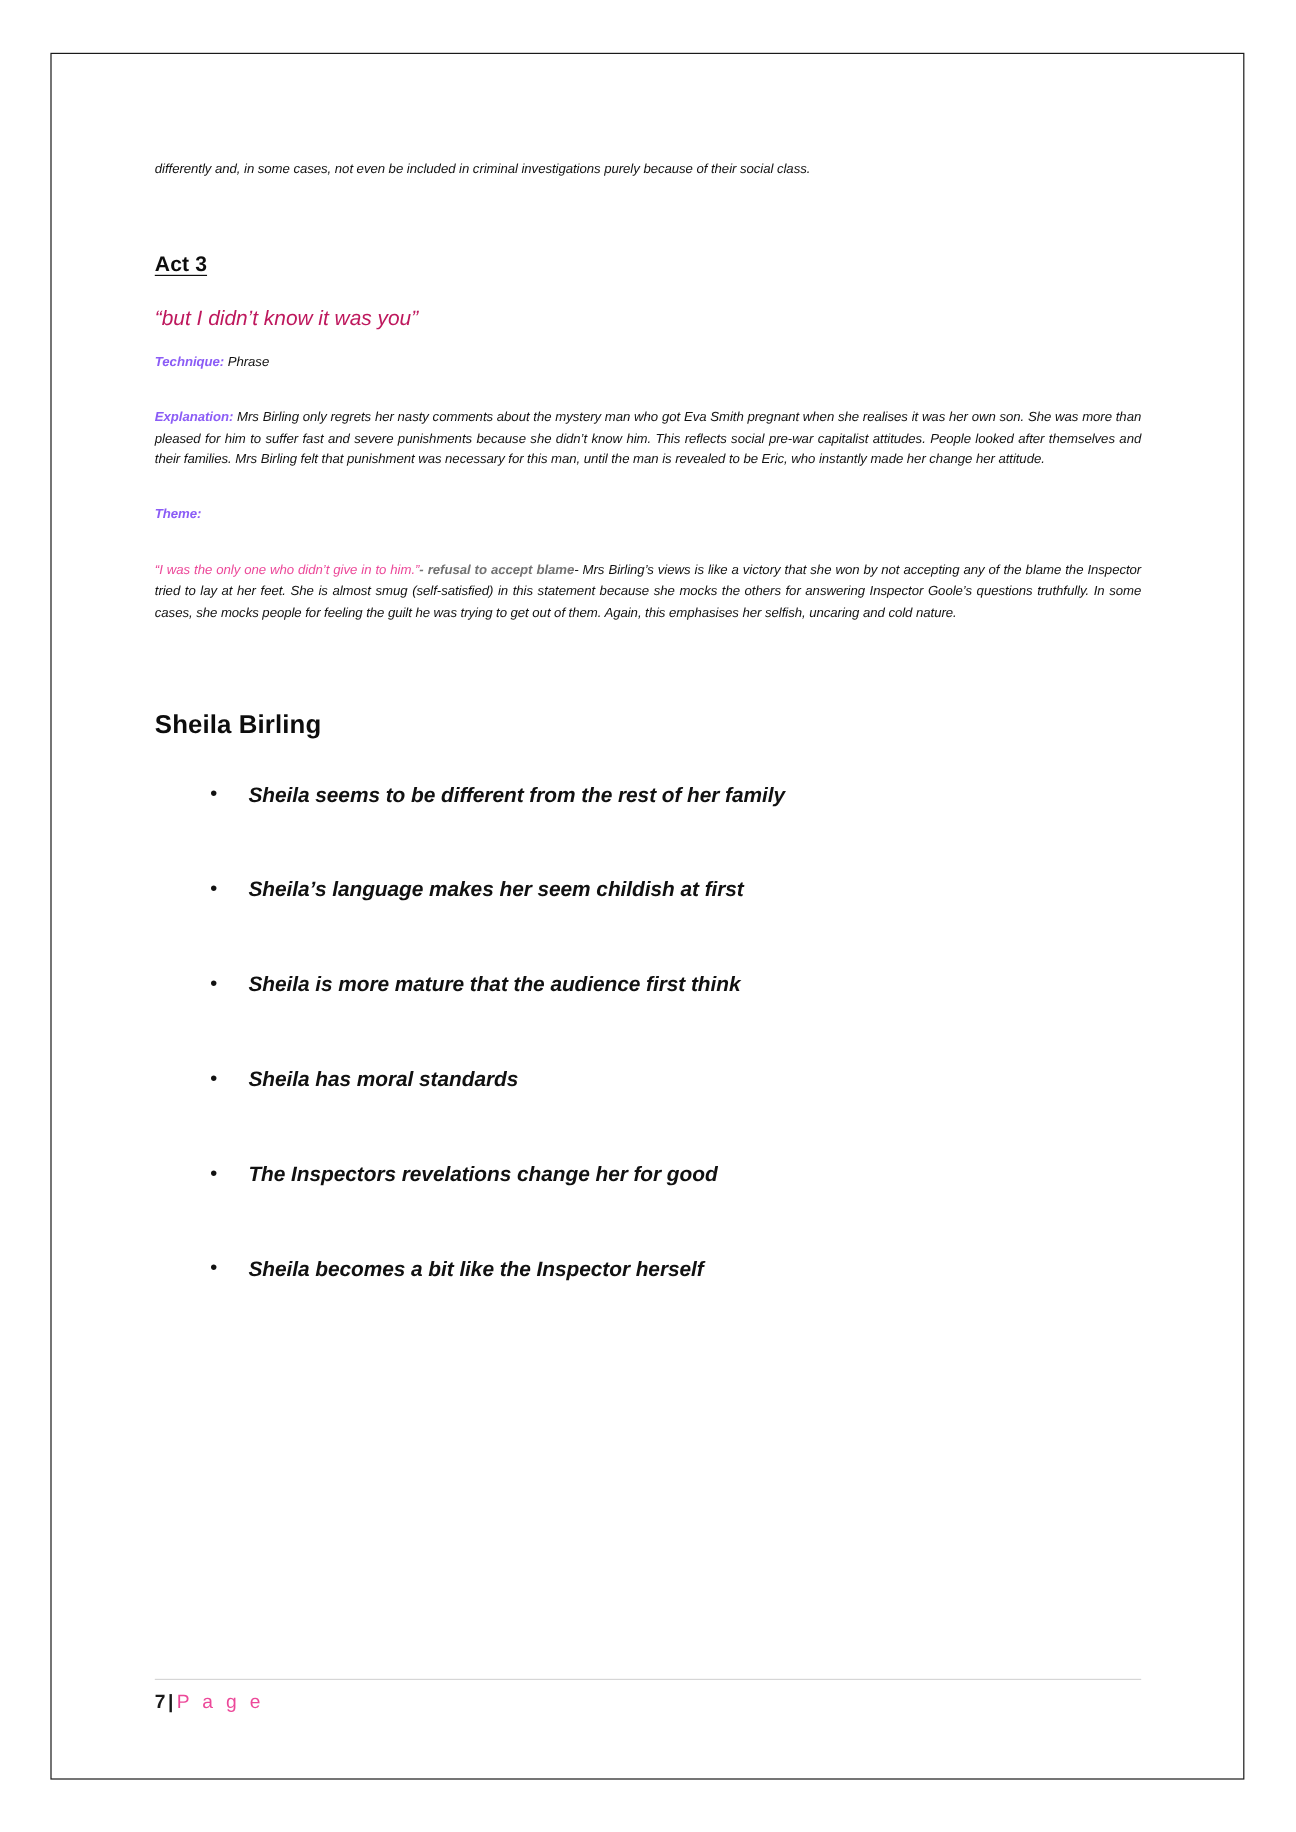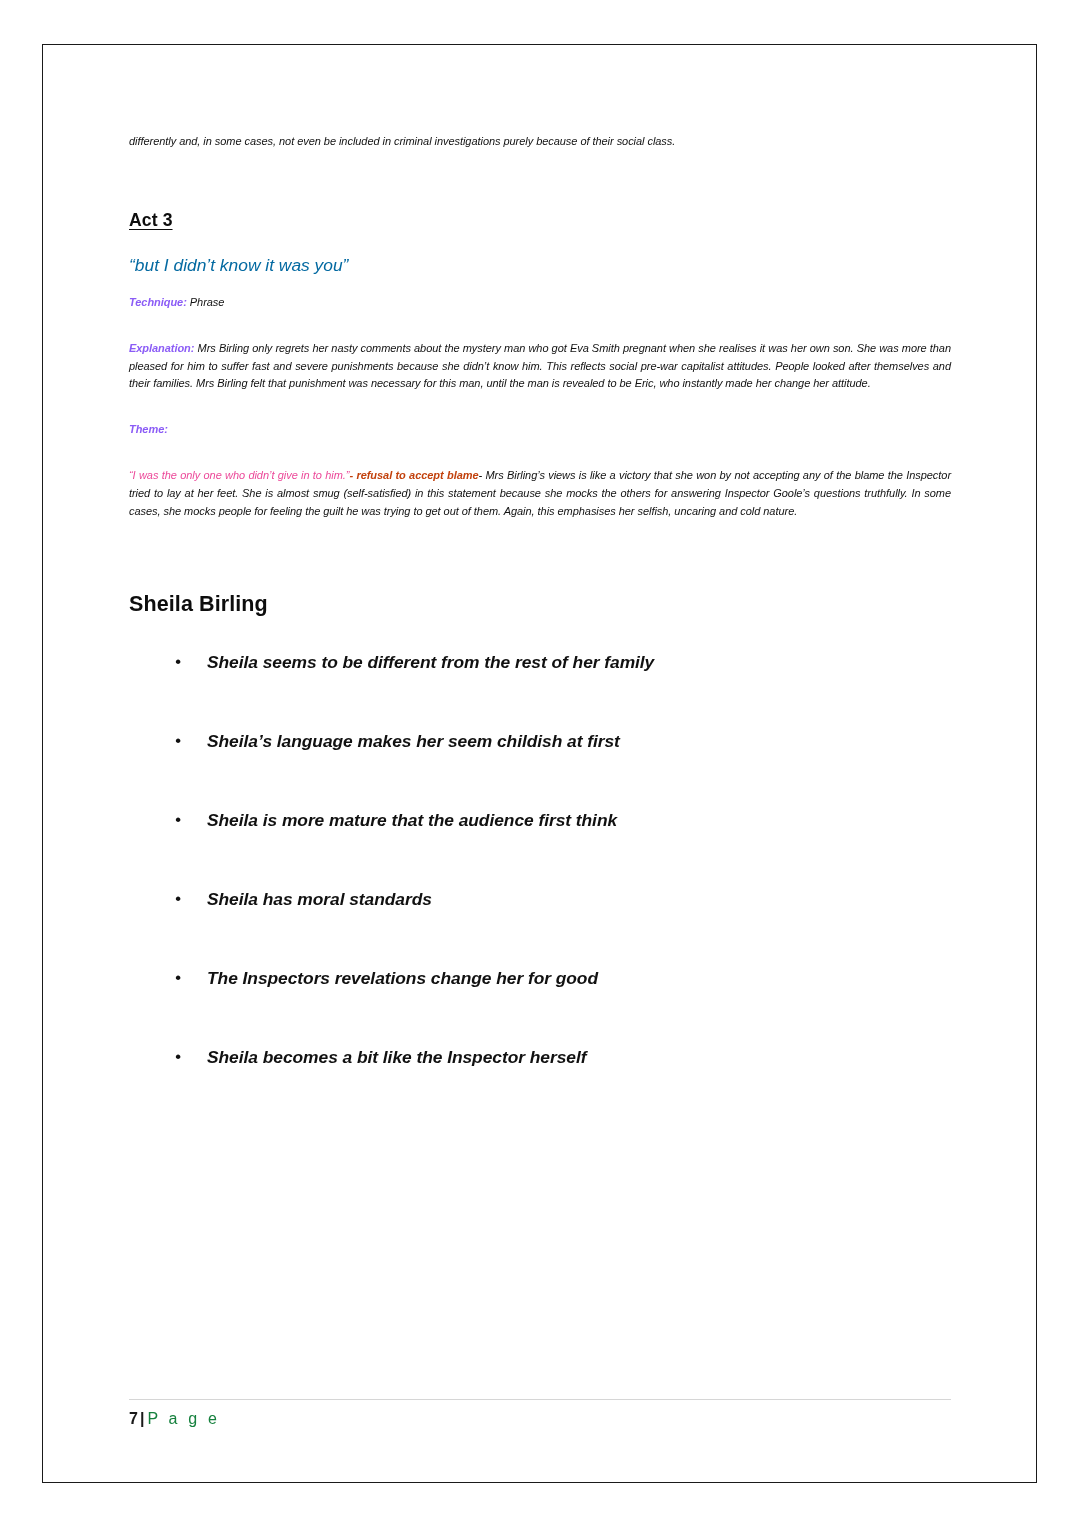--- a/index.html
+++ b/index.html
@@ -61,41 +61,41 @@
     font-style: normal;
     color: #0d0d0d;
     text-underline-offset: 3px;
     margin: 0;
     letter-spacing: 0.1px;
   }
 
   .quote-red {
     font-size: 17.4px;
     line-height: 1.62;
-    color: #0369a1;
+    color: #be185d;
     font-style: italic;
     margin: 0;
     text-align: left;
   }
 
   .label-bold {
     font-weight: bold;
     font-style: italic;
     color: #8b5cf6;
   }
 
   .inline-red {
     color: #ec4899;
     font-style: italic;
   }
 
   .inline-bold {
     font-weight: bold;
     font-style: italic;
-    color: #c2410c;
+    color: #737373;
   }
 
   
   .gap-xs { height: 11px; }
   .gap-s  { height: 20px; }
   .gap-m  { height: 32px; }
   .gap-l  { height: 46px; }
   .gap-xl { height: 58px; }
 
   
@@ -147,21 +147,21 @@
     font-weight: bold;
     color: #1a1a1a;
   }
   .footer-sep {
     font-weight: bold;
     color: #1a1a1a;
     padding: 0 3px 0 2px;
   }
   .footer-word {
     letter-spacing: 3.2px;
-    color: #15803d;
+    color: #ec4899;
   }
 </style>
 </head>
 <body>
 
 <div id="page-sheet">
 
   <div id="content-area">
 
     <p class="body-par">differently and, in some cases, not even be included in criminal investigations purely because of their social class.</p>

